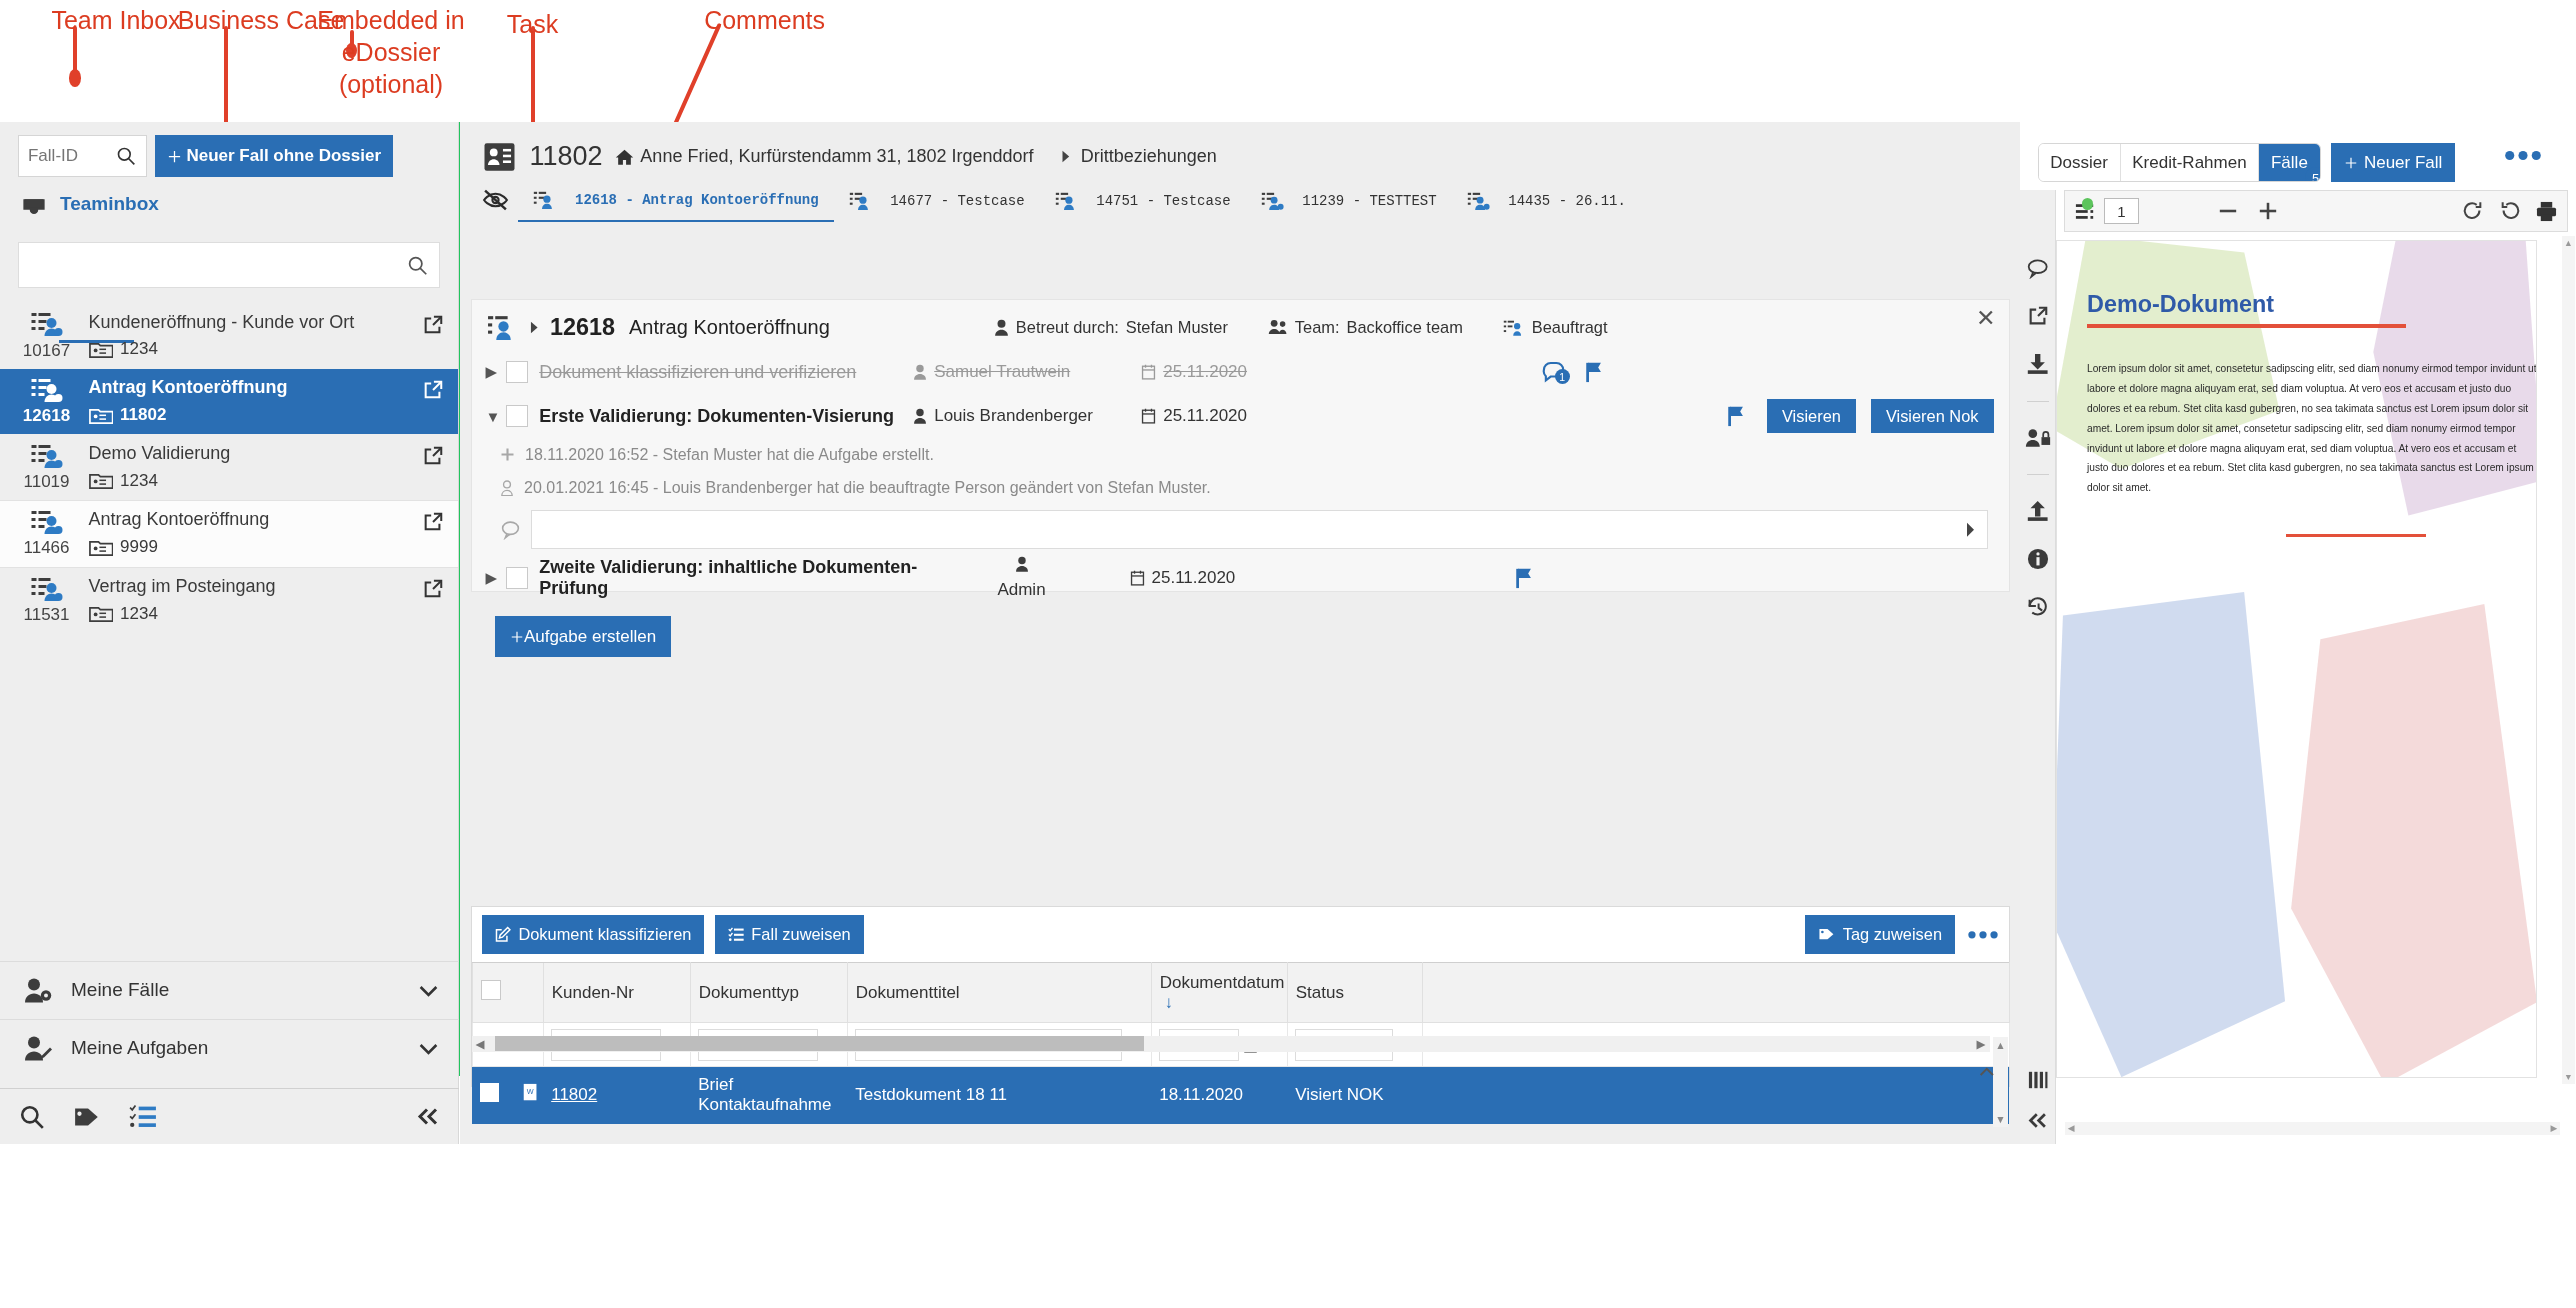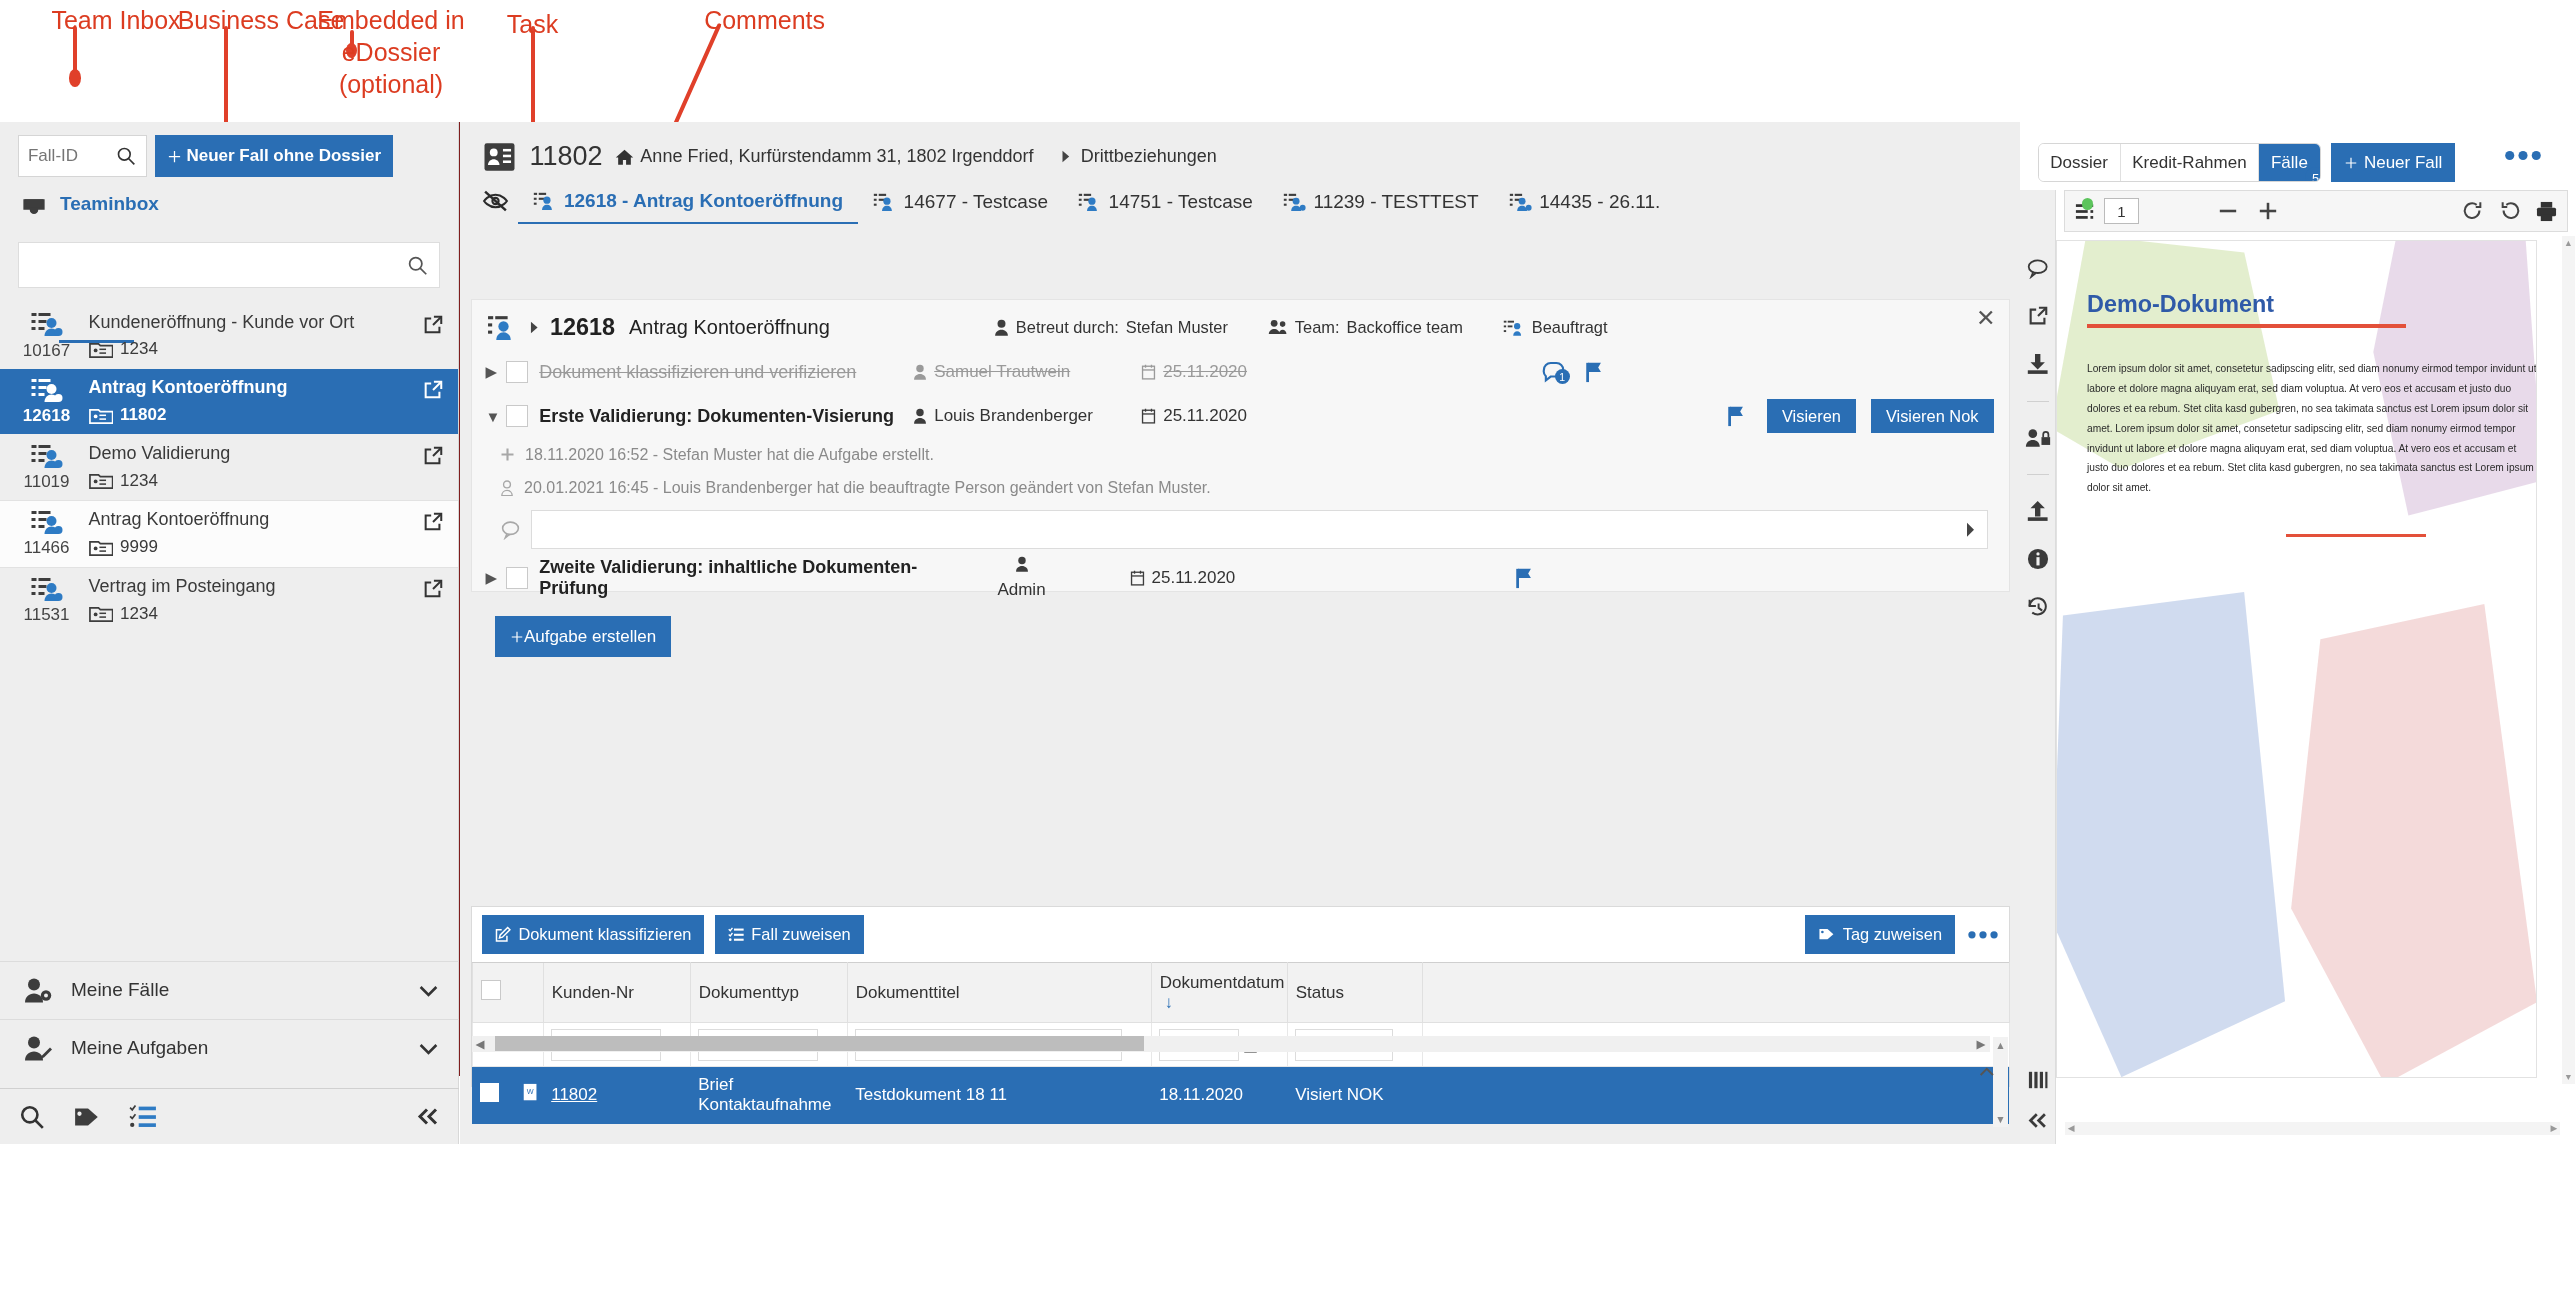--- a/index.html
+++ b/index.html
@@ -34,21 +34,21 @@
     background: #e0402a;
     border-radius: 50%;
     pointer-events: none;
   }
 
   
   #app {
     position: absolute;
     left: 0; top: 122px;
     width: 2576px; height: 954px;
-    background: #7f1d1d;
+    background: #22c55e;
   }
 
   
   .sidebar {
     position: absolute; left: 0; top: 0;
     width: 459px; height: 1022px;
     background: #eeeeee;
     border-right: 1.2px solid #d8d8d8;
   }
   .sb-top { display: flex; align-items: center; padding: 13px 13px 0 17.6px; gap: 8.2px; }
@@ -119,22 +119,22 @@
 
   
   .center { position: absolute; left: 460px; top: 0; width: 1560px; height: 1022px; background: #eeeeee; }
   .case-header { display: flex; align-items: center; gap: 13px; padding: 19px 0 0 23.4px; }
   .case-header .cid { font-size: 27px; color: #333; }
   .case-header .addr { font-size: 18px; color: #333; display: flex; align-items: center; gap: 5.9px; }
   .case-header .dritt { font-size: 18px; color: #333; display: flex; align-items: center; gap: 9.4px; margin-left: 13px; }
 
   .tabbar { display: flex; align-items: center; gap: 0; padding: 13px 0 0 22px; position: relative; }
   .tab {
-    display: flex; align-items: center; gap: 6px; font-size: 19px; color: #333;
-    padding: 4.7px 15px 10.5px 15px; cursor: pointer; white-space: nowrap;
+    display: flex; align-items: center; gap: 17px; font-size: 14px; color: #333;
+    padding: 4.7px 15px 10.5px 15px; cursor: pointer; white-space: nowrap; font-family: Liberation Mono, monospace;
   }
   .tab.active { color: #2a6eb4; font-weight: bold; border-bottom: 2.9px solid #2a6eb4; }
 
   .card {
     position: absolute; left: 10.5px; width: 1539px; background: #f7f7f7;
     border: 0.6px solid #e4e4e4;
   }
   #task-card { top: 177px; height: 293px; }
 
   .task-head { display: flex; align-items: center; padding: 14px 0 0 15px; position: relative; }

